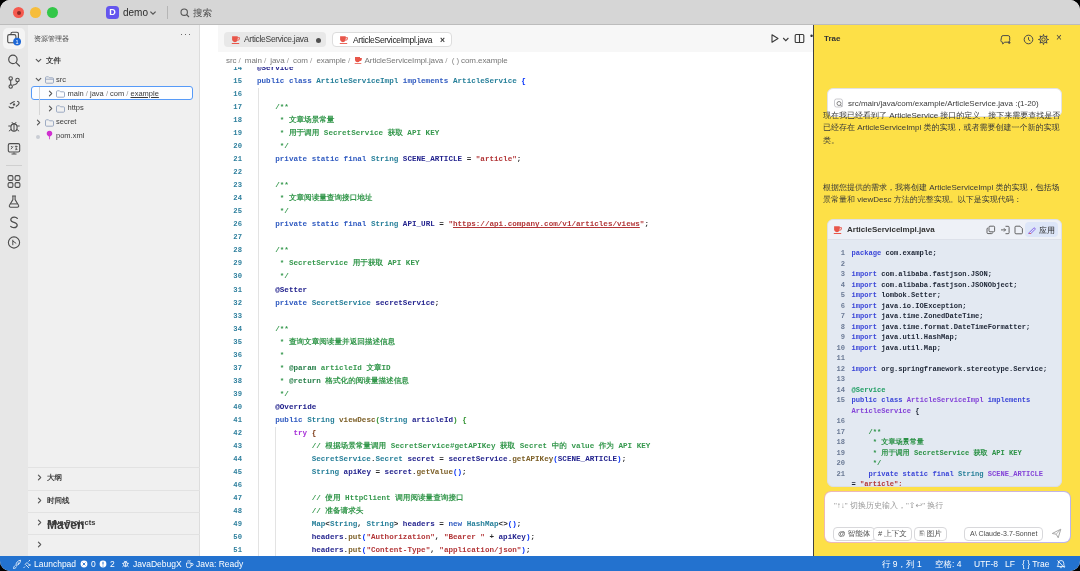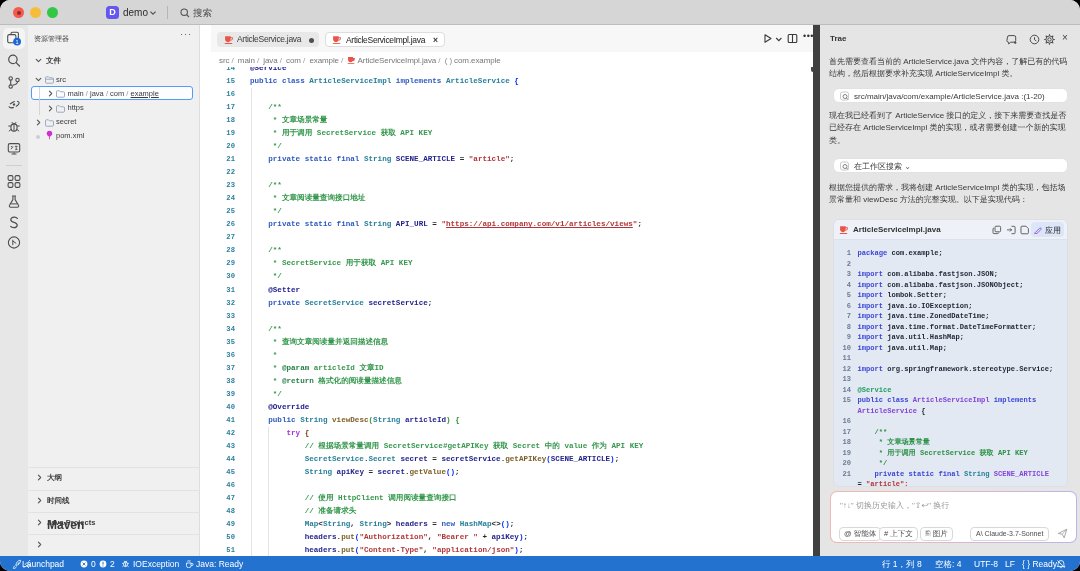--- a/index.html
+++ b/index.html
@@ -9,21 +9,21 @@
 #titlebar{position:absolute;left:0;top:0;width:1080px;height:25px;background:#d6d6d6;border-bottom:1px solid #bcbcbc;}
 .light{position:absolute;top:7px;width:11px;height:11px;border-radius:50%;}
 #logo{position:absolute;left:106px;top:6px;width:13px;height:13px;border-radius:3.5px;background:#6456ee;color:#fff;font-size:9px;font-weight:bold;text-align:center;line-height:13px;}
 #demotxt{position:absolute;left:123px;top:6.5px;font-size:10px;font-weight:normal;color:#2c2c2c;}
 
 #activity{position:absolute;left:0;top:25px;width:28px;height:531px;background:#e7e7e7;}
 .aicon{position:absolute;left:50%;transform:translateX(-50%);}
 
 #sidebar{position:absolute;left:28px;top:25px;width:172px;height:531px;background:#f0f0f0;border-right:1px solid #ddd;}
 
-#editor{position:absolute;left:211px;top:25px;width:613px;height:531px;background:#fff;}
+#editor{position:absolute;left:218px;top:25px;width:613px;height:531px;background:#fff;}
 #tabbar{position:absolute;left:0;top:0;width:613px;height:27px;background:#f7f7f7;}
 .tab{position:absolute;top:7px;height:15px;border-radius:4px;font-size:8.5px;letter-spacing:-0.2px;}
 #crumbs{position:absolute;left:0;top:27px;width:613px;height:14.5px;background:#fff;font-size:8px;color:#777;}
 #codewrap{position:absolute;left:0;top:41.5px;width:613px;height:489.5px;overflow:hidden;background:#fff;}
 #code{position:absolute;left:0;top:-4.8px;width:613px;font-family:"Liberation Mono",monospace;font-size:7.6px;line-height:13.05px;font-weight:bold;white-space:pre;}
 #code .row{height:13.05px;}
 #code .g{display:inline-block;width:24px;text-align:right;color:#2d7f9d;font-weight:bold;font-size:7.2px;}
 #code .t{margin-left:15px;}
 .k{color:#2f5ac0;}
 .c{color:#35984d;}
@@ -31,21 +31,21 @@
 .f{color:#23238e;}
 .m{color:#7d6028;}
 .ty{color:#267f99;}
 .kp{color:#a832d8;font-family:Liberation Mono, monospace;}
 .b1{color:#0431fa;}
 .b2{color:#319331;}
 .b3{color:#7b3814;}
 .pl{color:#2b2b2b;}
 .an{color:#20208c;}
 
-#panel{position:absolute;left:813px;top:25px;width:267px;height:531px;background:#e5e5e5;border-left:7px solid #404040;}
+#panel{position:absolute;left:813px;top:25px;width:267px;height:531px;background:#fde047;border-left:1px solid #404040;}
 .para{position:absolute;left:9px;width:250px;font-size:8px;line-height:12.4px;color:#383838;}
 .card{position:absolute;left:13px;width:235px;background:#fff;border:1px solid #e2e2e5;border-radius:6px;}
 .cicon{position:absolute;left:6px;top:50%;transform:translateY(-50%);width:9px;height:9px;border:1px solid #c9c9ce;border-radius:2.5px;}
 .ctext{position:absolute;left:20px;top:50%;transform:translateY(-50%);font-size:8px;color:#3a3a3a;white-space:nowrap;}
 #codecard{position:absolute;left:13px;top:193.5px;width:235px;height:268.5px;background:#e3e9f2;border:1px solid #dcdfe6;border-radius:6px;overflow:hidden;}
 #cchead{position:absolute;left:0;top:0;width:233px;height:20.5px;background:#eef1f7;border-bottom:1px solid #dde1ea;}
 #ccode{position:absolute;left:0;top:20.5px;width:233px;padding-top:8px;font-family:"Liberation Mono",monospace;font-size:7.1px;line-height:10.5px;font-weight:bold;white-space:pre;color:#1e2636;}
 #ccode .row{height:10.5px;}
 #ccode .g{display:inline-block;width:17px;text-align:right;color:#6b7a95;font-weight:bold;}
 #ccode .t{margin-left:6.5px;}
@@ -330,40 +330,30 @@
             <line x1="0.2" y1="5.5" x2="1.8" y2="5.5"></line>
             <line x1="9.2" y1="5.5" x2="10.8" y2="5.5"></line>
             <line x1="1.75" y1="1.75" x2="2.9" y2="2.9"></line>
             <line x1="8.1" y1="8.1" x2="9.25" y2="9.25"></line>
             <line x1="1.75" y1="9.25" x2="2.9" y2="8.1"></line>
             <line x1="8.1" y1="2.9" x2="9.25" y2="1.75"></line>
           </g>
         </svg>
       </div>
 <div class="abs" style="left:242px;top:7px;font-size:10px;color:#444">×</div>
-<div class="para" style="top:31px">首先需要查看当前的 ArticleService.java 文件内容，了解已有的代码<br>结构，然后根据要求补充实现 ArticleServiceImpl 类。</div>
-<div class="card" style="top:63px;height:15px">
+<div class="card" style="top:63px;height:29px">
         <div class="cicon">
           <svg width="7" height="7" viewBox="0 0 7 7" style="margin:1px" xmlns="http://www.w3.org/2000/svg">
             <circle cx="3" cy="3" r="2" fill="none" stroke="#777" stroke-width="0.9"></circle>
             <line x1="4.5" y1="4.5" x2="6" y2="6" stroke="#777" stroke-width="0.9"></line>
           </svg>
         </div>
         <span class="ctext">src/main/java/com/example/ArticleService.java :(1-20)</span>
       </div>
 <div class="para" style="top:85px">现在我已经看到了 ArticleService 接口的定义，接下来需要查找是否<br>已经存在 ArticleServiceImpl 类的实现，或者需要创建一个新的实现<br>类。</div>
-<div class="card" style="top:133px;height:15px">
-        <div class="cicon">
-          <svg width="7" height="7" viewBox="0 0 7 7" style="margin:1px" xmlns="http://www.w3.org/2000/svg">
-            <circle cx="3" cy="3" r="2" fill="none" stroke="#777" stroke-width="0.9"></circle>
-            <line x1="4.5" y1="4.5" x2="6" y2="6" stroke="#777" stroke-width="0.9"></line>
-          </svg>
-        </div>
-        <span class="ctext">在工作区搜索 <span style="color:#666">⌄</span></span>
-      </div>
 <div class="para" style="top:157px">根据您提供的需求，我将创建 ArticleServiceImpl 类的实现，包括场<br>景常量和 viewDesc 方法的完整实现。以下是实现代码：</div>
 <div id="codecard">
         <div id="cchead">
           <div class="abs" style="left:5px;top:5.5px">
             <svg width="9" height="9" viewBox="0 0 9 9" style="" xmlns="http://www.w3.org/2000/svg">
               <path d="M1.1 1.2 h5.6 v1 h1.5 a0.7 0.7 0 0 1 0.7 0.9 l-0.3 1.4 a1.5 1.5 0 0 1 -1.5 1.1 h-0.6 a3 3 0 0 1 -2.6 1.6 a3 3 0 0 1 -2.8 -2.2 z" fill="#e8564a"></path>
               <path d="M6.9 3 h0.9 l-0.25 1.3 a0.8 0.8 0 0 1 -0.8 0.6 h-0.2 z" fill="#f7f7f7"></path>
               <path d="M0.8 8 h7.4 v0.9 h-7.4 z" fill="#e8564a"></path>
             </svg>
           </div>
@@ -410,52 +400,52 @@
         </div>
       </div>
     </div>
   <div id="statusbar">
       <div class="st" style="left:12px;top:2.5px">
         <svg width="20" height="10" viewBox="0 0 20 10" style="" xmlns="http://www.w3.org/2000/svg">
           <path d="M3.5 6.5 c-1.5 0.4 -2 2 -2 3 c1 0 2.6 -0.5 3 -2 M4 6 c0 -2.5 2 -4.5 4.5 -4.8 c0 2.8 -2 4.6 -4 5.2 c-0.2 0 -0.4 -0.2 -0.5 -0.4 z M6.5 4 a0.5 0.5 0 1 0 0.1 0" fill="none" stroke="#fff" stroke-width="0.8"></path>
           <path d="M13 5.5 l2 -2 m1.5 3.5 l2 -2 m-5 0.5 l3.5 3.5 m-2 -5.5 l3.5 3.5 m-5.5 0.5 l-1.5 1.5 m5 -6.5 l1.5 -1.5" fill="none" stroke="#fff" stroke-width="0.8"></path>
         </svg>
       </div>
-<div class="st" style="left:22px">Launchpad</div>
+<div class="st" style="left:34px">Launchpad</div>
 <div class="st" style="left:80px;top:3.5px">
         <svg width="8" height="8" viewBox="0 0 8 8" style="" xmlns="http://www.w3.org/2000/svg">
           <circle cx="4" cy="4" r="3.4" fill="#fff"></circle>
           <path d="M2.6 2.6 l2.8 2.8 m0 -2.8 l-2.8 2.8" stroke="#2372cf" stroke-width="0.9"></path>
         </svg>
       </div>
 <div class="st" style="left:91px">0</div>
 <div class="st" style="left:99px;top:3.5px">
         <svg width="8" height="8" viewBox="0 0 8 8" style="" xmlns="http://www.w3.org/2000/svg">
           <circle cx="4" cy="4" r="3.4" fill="#fff"></circle>
           <path d="M4 1.8 v2.8 M4 5.6 v0.9" stroke="#2372cf" stroke-width="1.0"></path>
         </svg>
       </div>
 <div class="st" style="left:110px">2</div>
 <div class="st" style="left:121px;top:3px">
         <svg width="9" height="9" viewBox="0 0 9 9" style="" xmlns="http://www.w3.org/2000/svg">
           <ellipse cx="4.5" cy="5.2" rx="1.9" ry="2.4" fill="none" stroke="#fff" stroke-width="0.9"></ellipse>
           <path d="M3.4 3.3 a1.5 1.5 0 0 1 2.2 0 M3.2 1.8 l1 1.2 M5.8 1.8 l-1 1.2 M2.6 4.4 h-1.6 M8 4.4 h-1.6 M2.8 6.6 l-1.4 1.2 M6.2 6.6 l1.4 1.2 M4.5 3.4 v4.2" stroke="#fff" stroke-width="0.75" fill="none"></path>
         </svg>
       </div>
-<div class="st" style="left:133px">IOException</div>
+<div class="st" style="left:133px">JavaDebugX</div>
 <div class="st" style="left:185px;top:3px">
         <svg width="9" height="9" viewBox="0 0 9 9" style="" xmlns="http://www.w3.org/2000/svg">
           <path d="M1.5 4 h4.5 v2.6 a2.2 2.2 0 0 1 -4.5 0 z M6 4.4 h1 a1.1 1.1 0 0 1 0 2.2 h-1 M2.8 2.8 c0.6 -0.7 0 -1 0.5 -1.7 M4.6 2.8 c0.6 -0.7 0 -1 0.5 -1.7" fill="none" stroke="#fff" stroke-width="0.8"></path>
         </svg>
       </div>
 <div class="st" style="left:196px">Java: Ready</div>
-<div class="st" style="left:882px">行 1，列 8</div>
+<div class="st" style="left:882px">行 9，列 1</div>
 <div class="st" style="left:935px">空格: 4</div>
 <div class="st" style="left:974px">UTF-8</div>
 <div class="st" style="left:1005px">LF</div>
-<div class="st" style="left:1022px">{ } Ready</div>
+<div class="st" style="left:1022px">{ } Trae</div>
 <div class="st" style="left:1056px;top:3px">
         <svg width="10" height="10" viewBox="0 0 10 10" style="" xmlns="http://www.w3.org/2000/svg">
           <path d="M5 1.5 a2.8 2.8 0 0 1 2.8 2.8 v1.8 l1 1.4 h-7.6 l1 -1.4 v-1.8 a2.8 2.8 0 0 1 2.8 -2.8 z M4 8.2 a1.1 1.1 0 0 0 2 0" fill="none" stroke="#fff" stroke-width="0.8"></path>
           <line x1="1.5" y1="1.5" x2="8.5" y2="8.8" stroke="#fff" stroke-width="0.9"></line>
         </svg>
       </div>
     </div>
 </div>
 </body></html>

